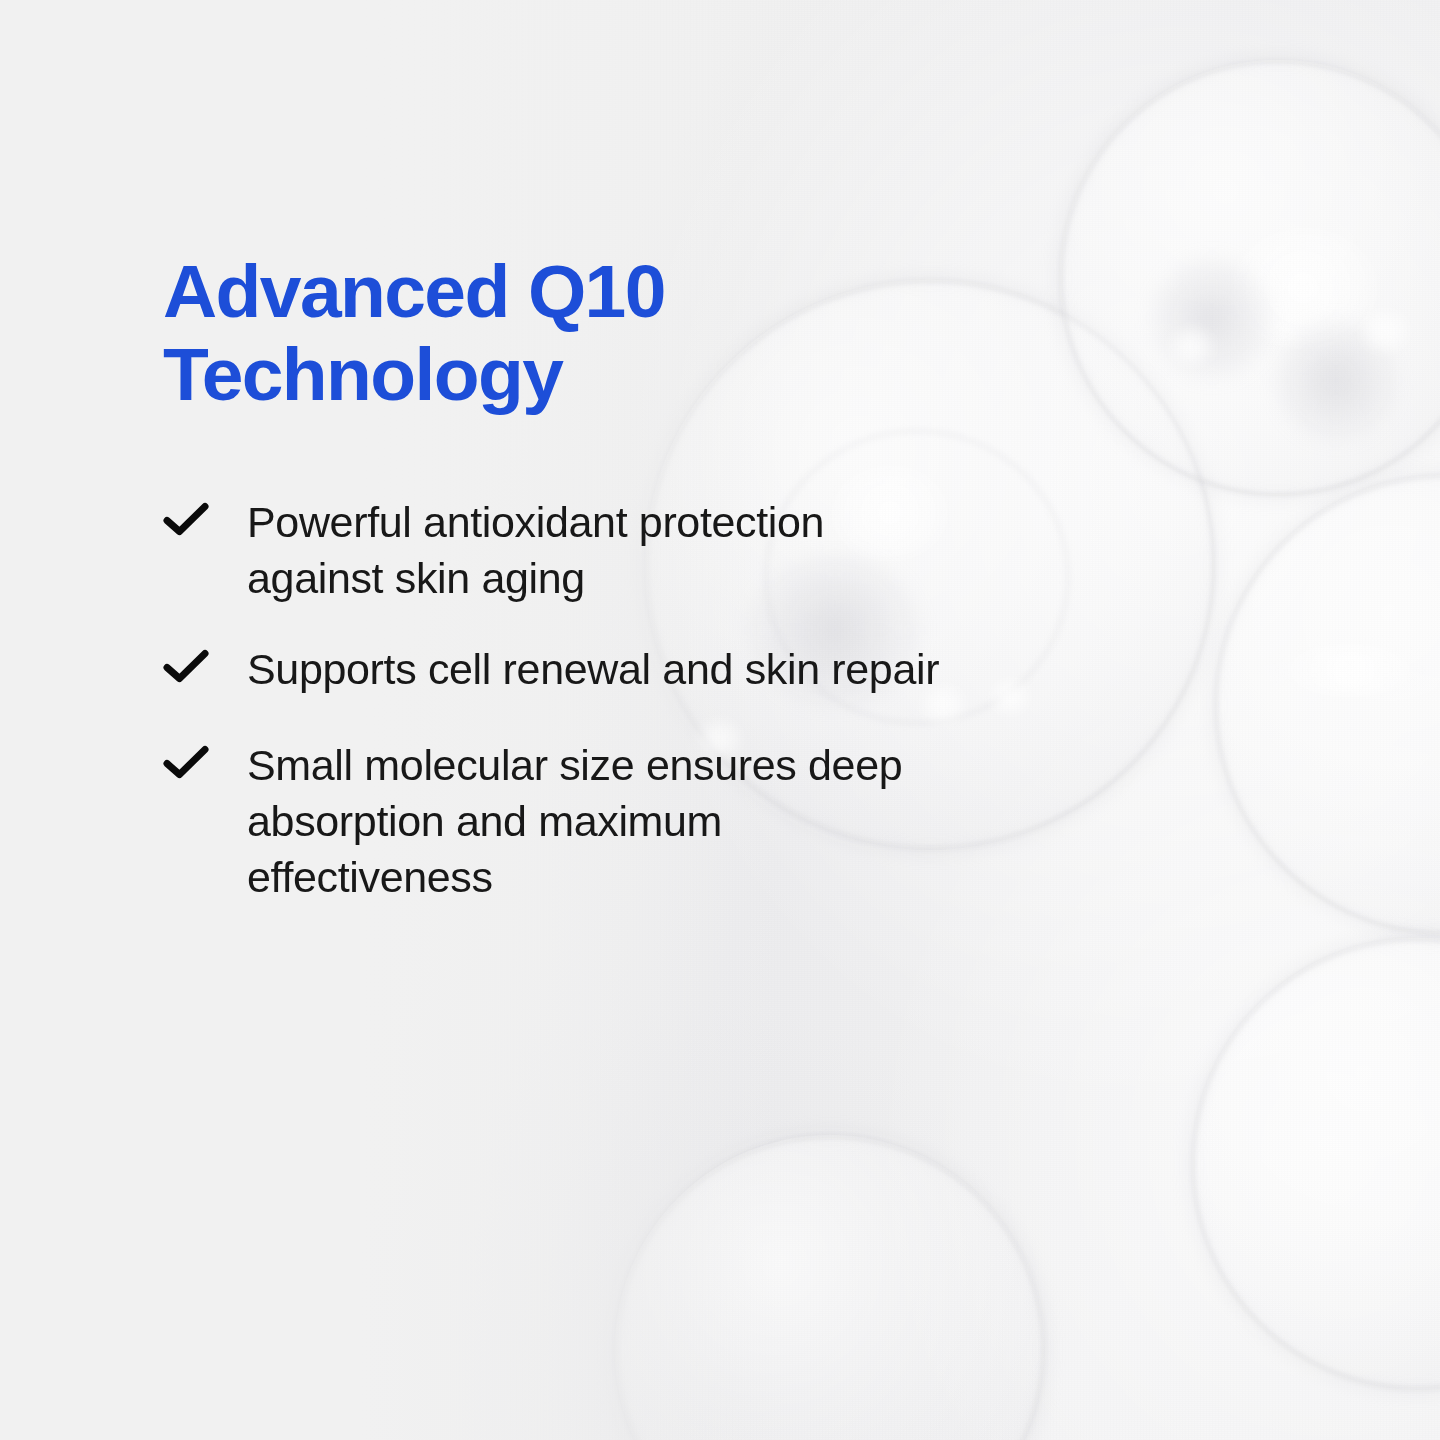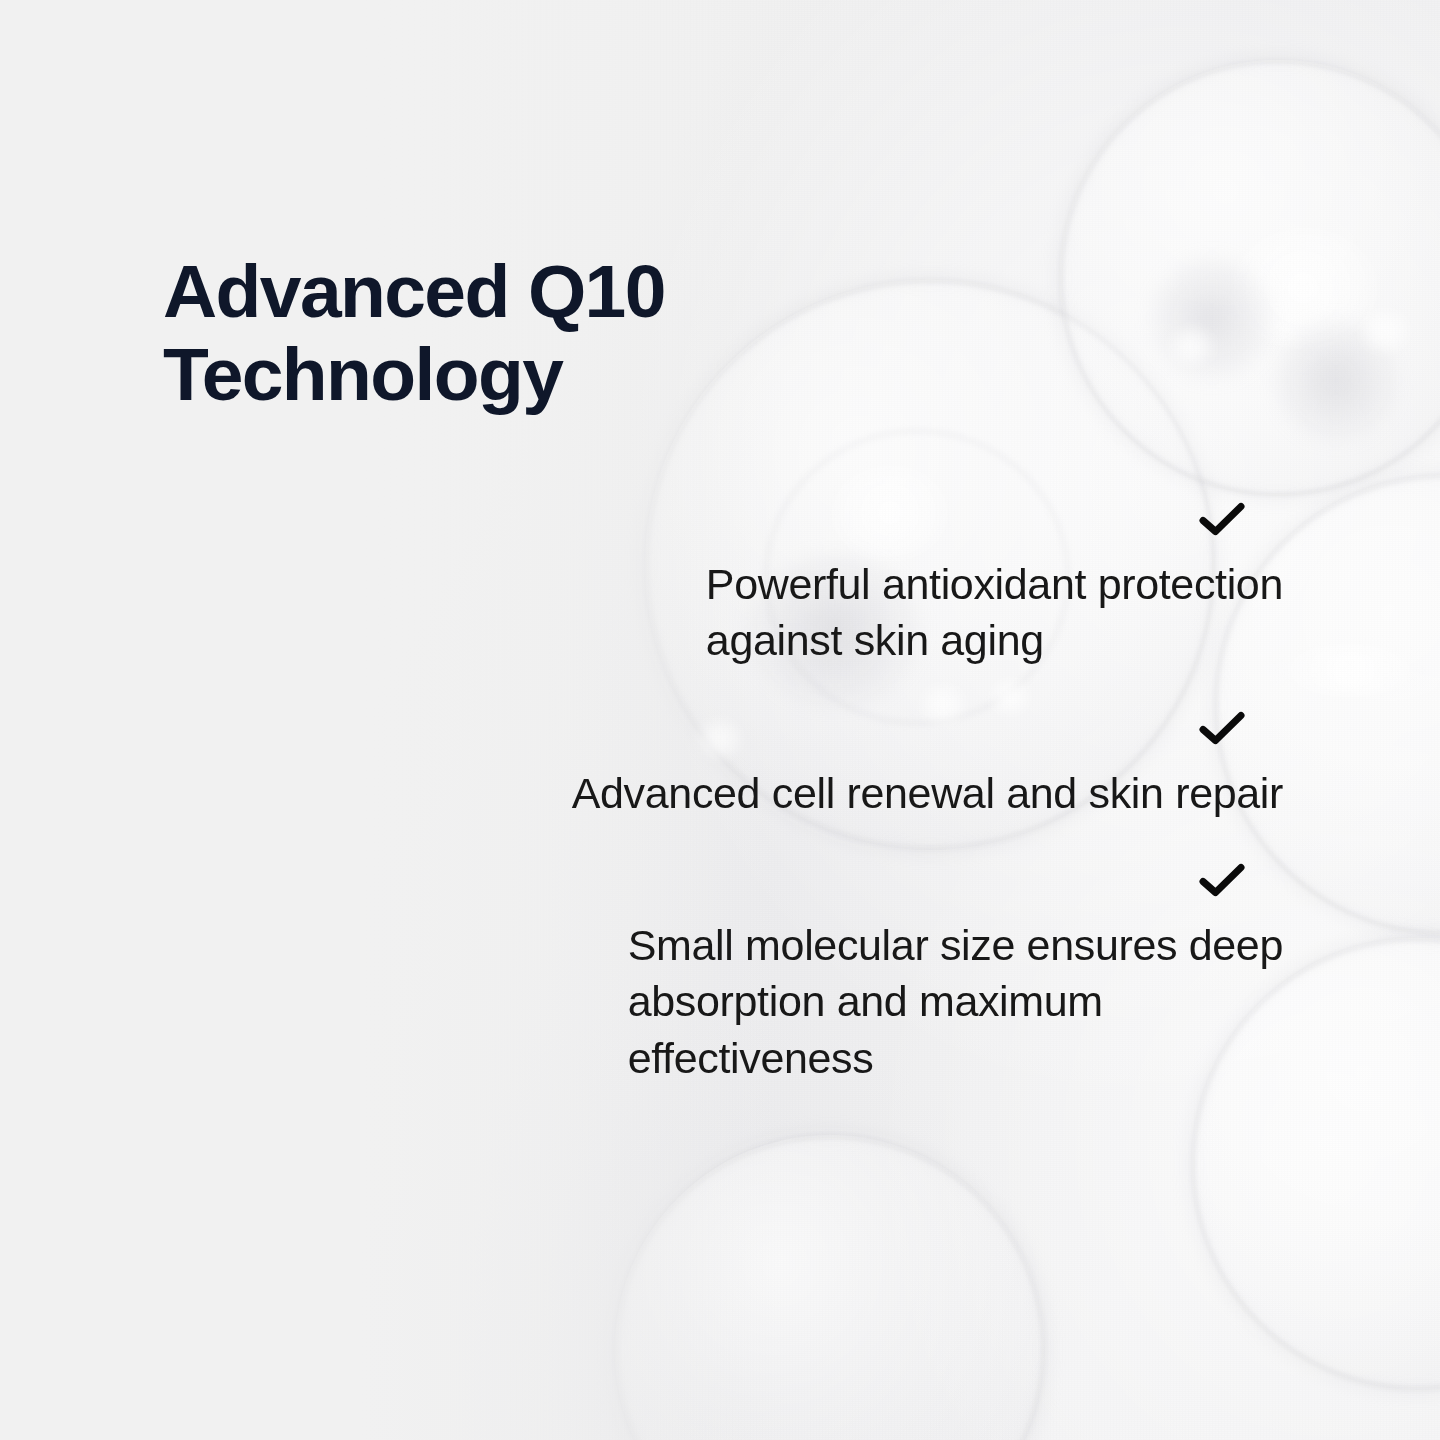--- a/index.html
+++ b/index.html
@@ -157,39 +157,38 @@
   .headline {
     position: absolute;
     top: 250px;
     left: 0;
     width: 700px;
     margin: 0;
     font-size: 75px;
     line-height: 1.11;
     font-weight: 700;
     letter-spacing: -1.6px;
-    color: #0f172a;
+    color: #1d4ed8;
     white-space: pre-line;
   }
 
   .benefits {
     position: absolute;
     top: 494px;
     left: 0;
     width: 1120px;
     list-style: none;
     margin: 0;
     padding: 0;
   }
 
   .benefit {
     display: flex;
-    align-items: flex-end;
+    align-items: flex-start;
     margin-bottom: 34px;
-    flex-direction: column;
   }
 
   .benefit:last-child { margin-bottom: 12px; }
 
   .check {
     flex: 0 0 auto;
     width: 46px;
     height: 54px;
     margin-right: 38px;
     display: flex;
@@ -281,21 +280,21 @@
 against skin aging</span>
       </li>
 
 
       <li class="benefit">
         <span class="check">
           <svg width="46" height="34" viewBox="0 0 46 34" aria-hidden="true">
             <path d="M4 18.5 L16.5 29.5 L42 4.5" fill="none" stroke="#0a0a0a" stroke-width="7" stroke-linecap="round" stroke-linejoin="round"></path>
           </svg>
         </span>
-        <span class="benefit-text">Advanced cell renewal and skin repair</span>
+        <span class="benefit-text">Supports cell renewal and skin repair</span>
       </li>
 
       <li class="benefit">
         <span class="check">
           <svg width="46" height="34" viewBox="0 0 46 34" aria-hidden="true">
             <path d="M4 18.5 L16.5 29.5 L42 4.5" fill="none" stroke="#0a0a0a" stroke-width="7" stroke-linecap="round" stroke-linejoin="round"></path>
           </svg>
         </span>
         <span class="benefit-text">Small molecular size ensures deep
 absorption and maximum

